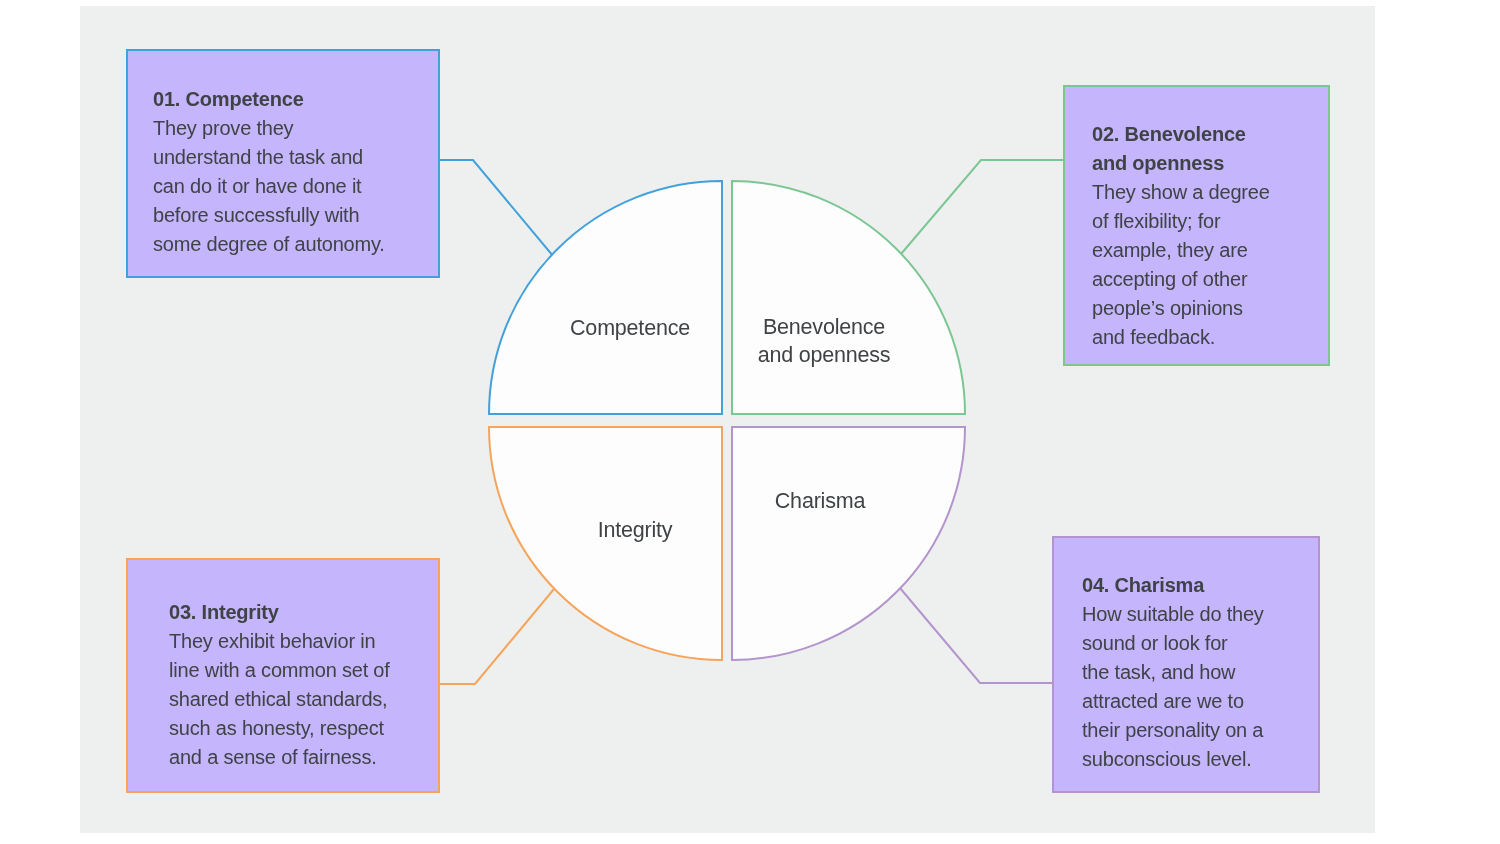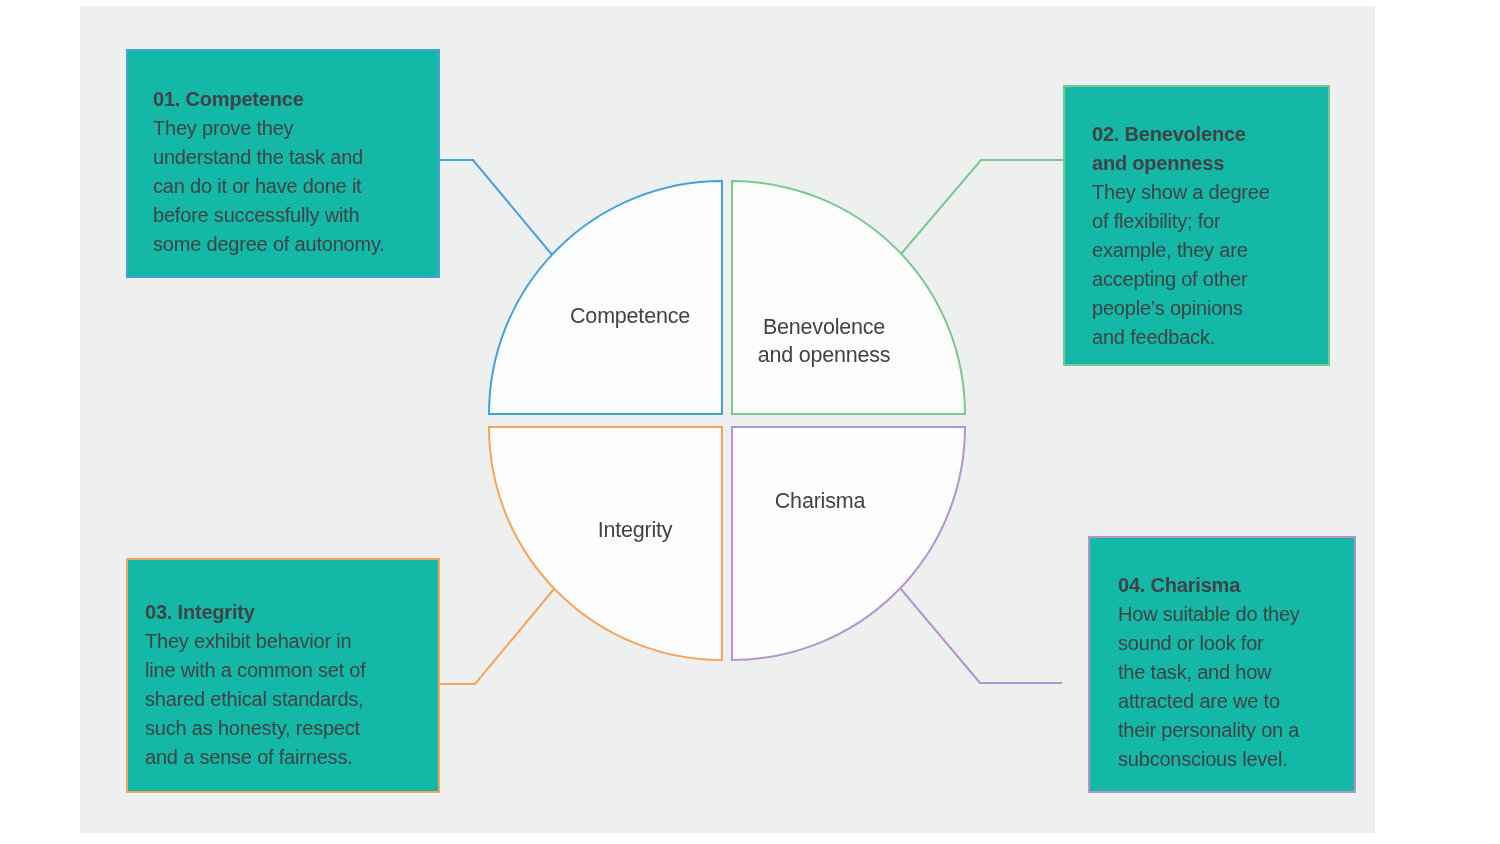--- a/index.html
+++ b/index.html
@@ -37,21 +37,21 @@
     font-size: 21.5px;
     line-height: 28px;
     text-align: center;
     white-space: pre-line;
     color: #3f4346;
     letter-spacing: -0.2px;
   }
   .callout {
     position: absolute;
     box-sizing: border-box;
-    background: #14b8a6;
+    background: #c4b5fd;
     border: 2px solid #999;
   }
   .callout-title {
     font-size: 20px;
     line-height: 29px;
     font-weight: 700;
     white-space: pre-line;
     letter-spacing: -0.2px;
   }
   .callout-body {
@@ -67,24 +67,24 @@
   }
   .callout.c-benevolence {
     left: 1063px; top: 51px; width: 267px; height: 281px;
     border-color: #7cc694;
     padding: 33px 24px 0 27px;
     margin-top: 34px;
   }
   .callout.c-integrity {
     left: 126px; top: 558px; width: 314px; height: 235px;
     border-color: #f5a55b;
-    padding: 38px 20px 0 17px;
+    padding: 38px 20px 0 41px;
   }
   .callout.c-charisma {
-    left: 1088px; top: 536px; width: 268px; height: 257px;
+    left: 1052px; top: 536px; width: 268px; height: 257px;
     border-color: #b394cc;
     padding: 33px 24px 0 28px;
   }
 </style>
 </head>
 <body>
 
 <div class="page">
 
   <div class="canvas"></div>
@@ -95,21 +95,21 @@
     <polyline points="1063,160 981,160 901,254" fill="none" stroke-width="2" stroke="#7cc694"></polyline>
     <polyline points="440,684 475,684 554,589" fill="none" stroke-width="2" stroke="#f5a55b"></polyline>
     <polyline points="1062,683 980,683 900,588" fill="none" stroke-width="2" stroke="#b394cc"></polyline>
 
     <path d="M 722 414 L 722 181 A 233 233 0 0 0 489 414 Z" fill="#fdfdfd" stroke-width="2" stroke="#42a1db"></path>
     <path d="M 732 414 L 965 414 A 233 233 0 0 0 732 181 Z" fill="#fdfdfd" stroke-width="2" stroke="#7cc694"></path>
     <path d="M 722 427 L 489 427 A 233 233 0 0 0 722 660 Z" fill="#fdfdfd" stroke-width="2" stroke="#f5a55b"></path>
     <path d="M 732 427 L 732 660 A 233 233 0 0 0 965 427 Z" fill="#fdfdfd" stroke-width="2" stroke="#b394cc"></path>
   </svg>
 
-  <div class="q-label" style="left:630px; top:316px;">Competence</div>
+  <div class="q-label" style="left:630px; top:328px;">Competence</div>
   <div class="q-label" style="left:824px; top:341px;">Benevolence
 and openness</div>
   <div class="q-label" style="left:635px; top:530px;">Integrity</div>
   <div class="q-label" style="left:820px; top:501px;">Charisma</div>
 
   <div class="callout c-competence">
     <div class="callout-title">01. Competence</div>
     <div class="callout-body">They prove they
 understand the task and
 can do it or have done it

